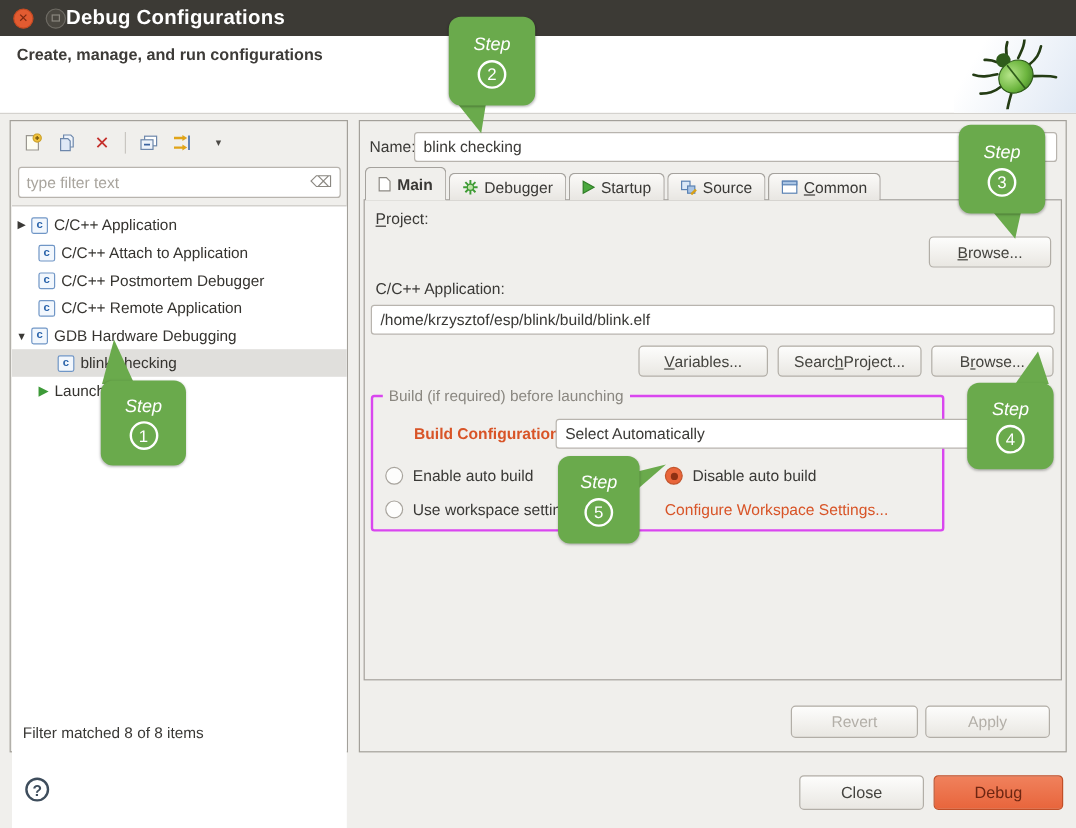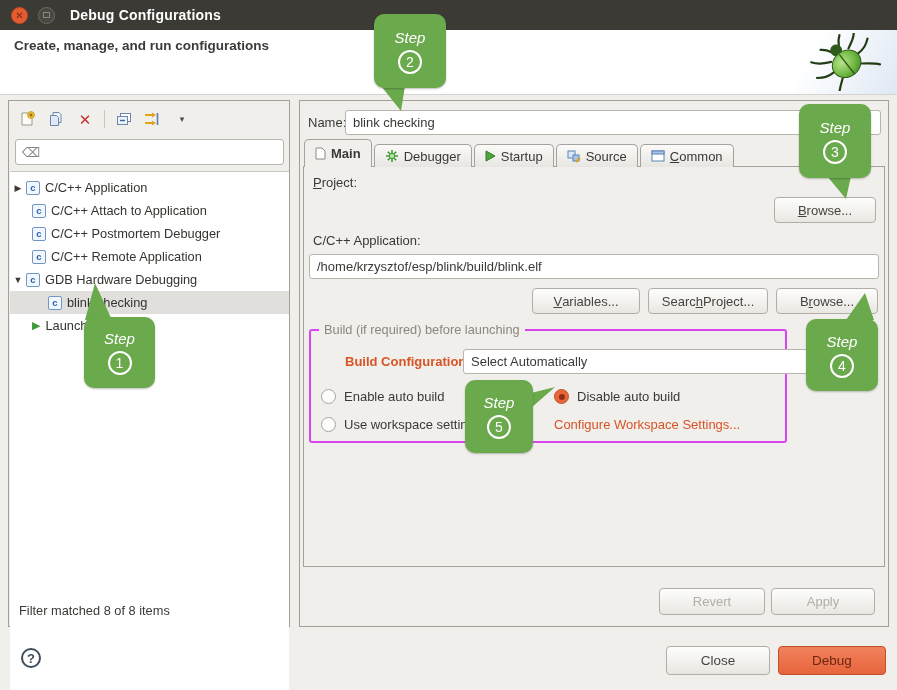--- a/index.html
+++ b/index.html
@@ -8,21 +8,21 @@
             font-family:"Liberation Sans","DejaVu Sans",sans-serif; color:#3a3936; }
 
   
   .titlebar { position:absolute; left:0; top:0; width:897px; height:30px; background:#3c3a35;
               display:flex; align-items:center; }
   .tb-btn { width:17px; height:17px; border-radius:50%; margin-left:10px; display:flex;
             align-items:center; justify-content:center; font-size:10px; }
   .tb-close { background:#e25b31; border:1px solid #c44a22; color:#7a2810; font-weight:bold; margin-left:11px;}
   .tb-restore { background:#4a4740; border:1px solid #6e6b64; }
   .tb-restore i { display:block; width:7px; height:6px; border:1px solid #8a877f; }
-  .tb-title { color:#ffffff; font-weight:bold; font-size:14px; margin-left:15px; letter-spacing:.2px; }
+  .tb-title { color:#ffffff; font-weight:bold; font-size:17px; letter-spacing:.2px; }
 
   
   .header { position:absolute; left:0; top:30px; width:897px; height:65px; background:#ffffff;
             border-bottom:1px solid #d4d2ce; }
   .header-title { position:absolute; left:14px; top:8px; font-size:13.5px; font-weight:bold; color:#3d3b38; }
   .bug-box { position:absolute; right:0; top:0; width:102px; height:64px;
              background:linear-gradient(120deg,#ffffff 20%,#dfe8f4 100%);
              display:flex; align-items:center; justify-content:center; }
 
   
@@ -205,20 +205,21 @@
             <path d="M8 0.5 L12 3 L8 5.5 z M8 8.5 L12 11 L8 13.5 z" fill="#e0a418"></path>
             <path d="M13.5 1 v12" stroke="#5a7eb4" stroke-width="1.6"></path>
           </svg>
       </div>
       <div class="tool">
           <span class="dd-arrow">▾</span>
         </div>
     </div>
 
     <div class="filter-box">
+      <input class="filter-input" placeholder="type filter text" style="">
       <span class="clear-icon">⌫</span>
     </div>
 
     <div class="tree">
       <div class="tree-inner">
         <div class="trow">
           <span class="tw arr">▶</span>
           <span class="c-icon">c</span>
           <span>C/C++ Application</span>
         </div>

